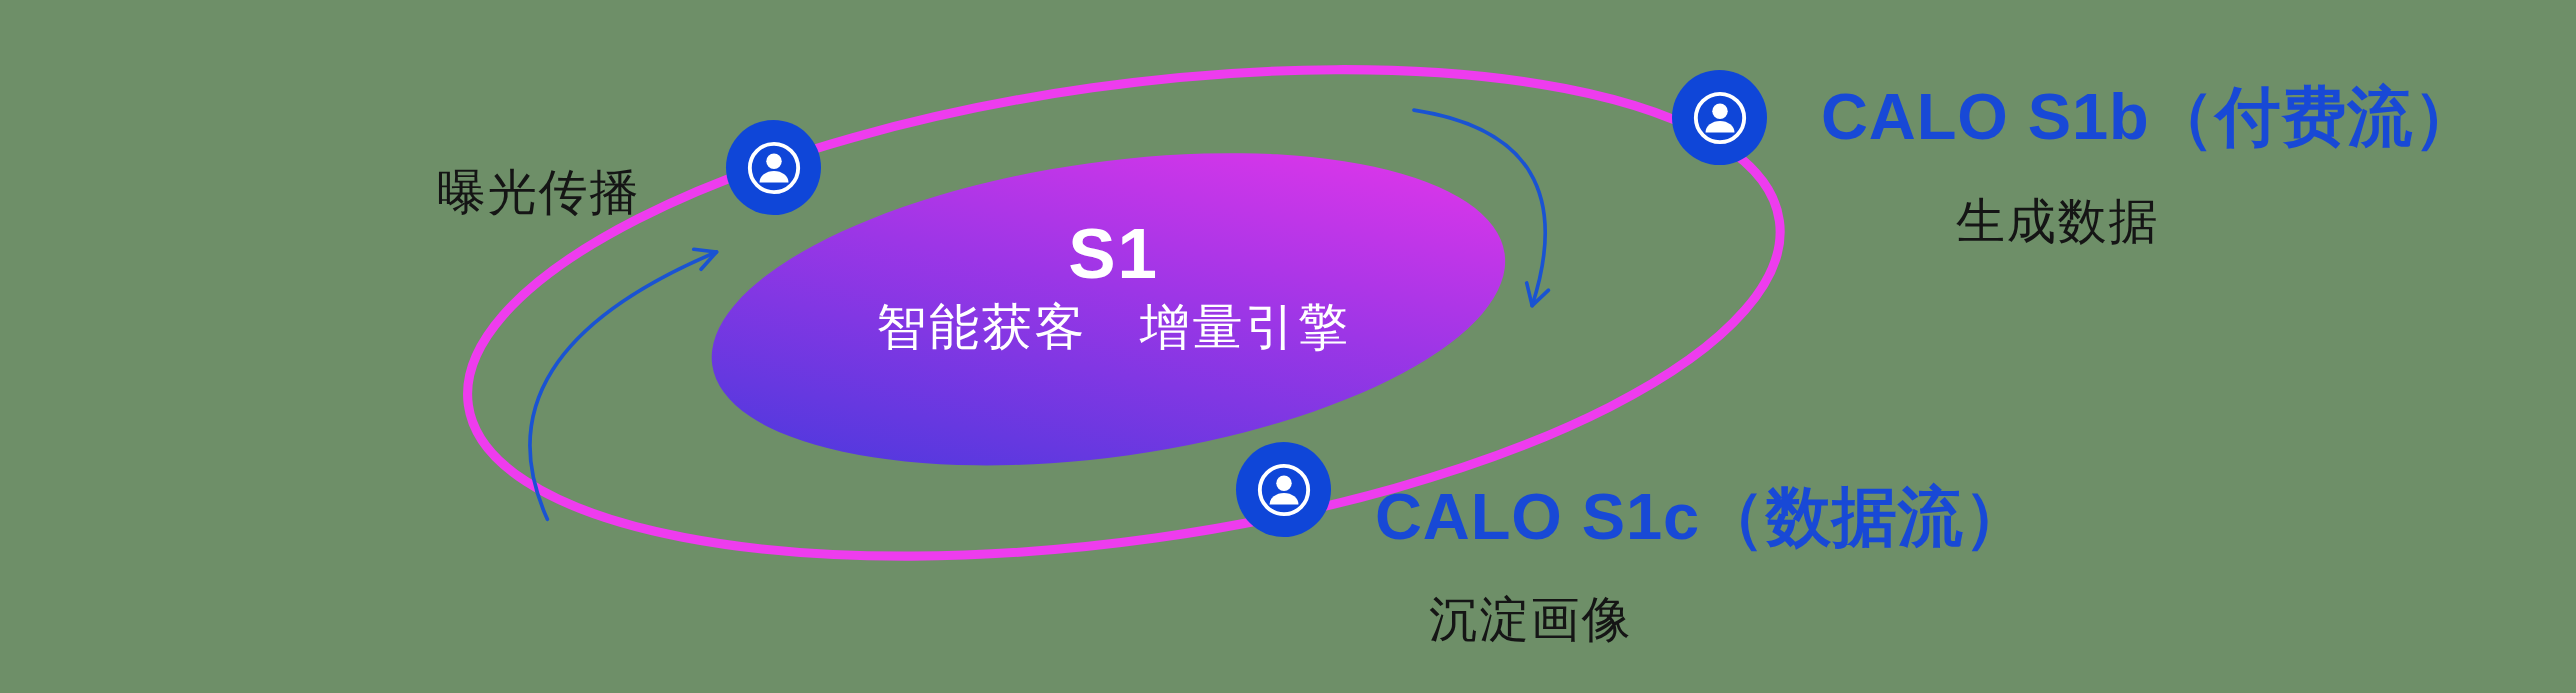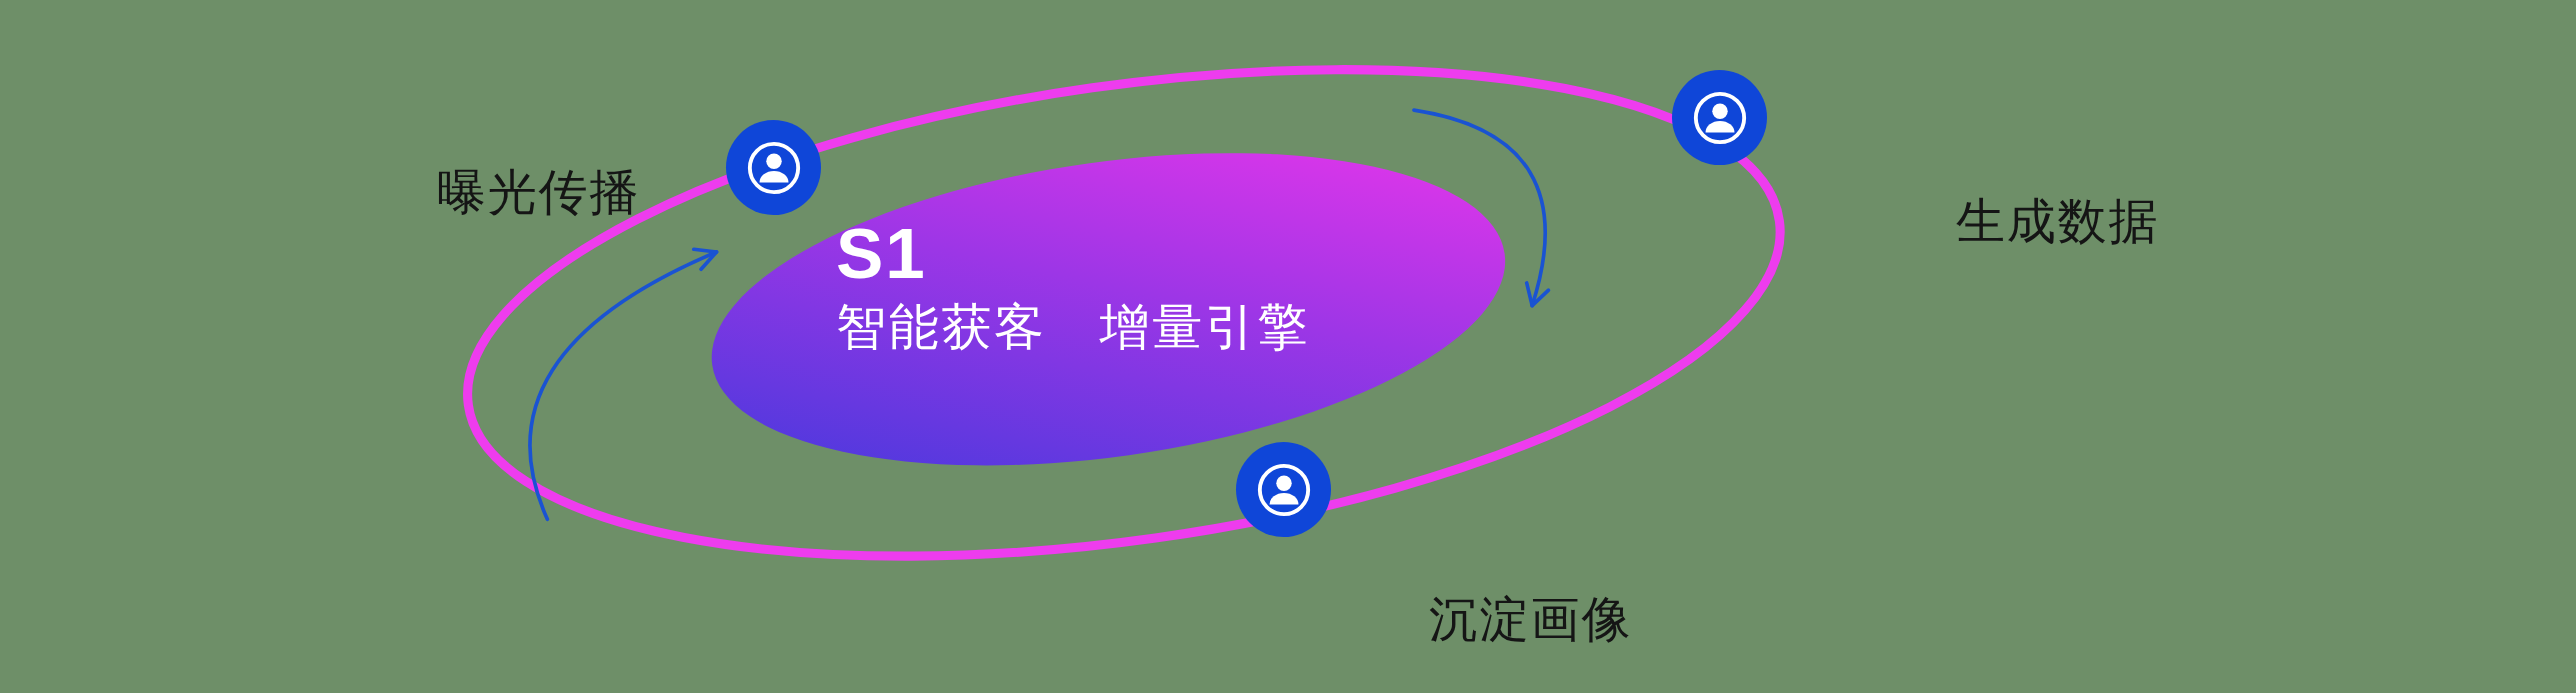--- a/index.html
+++ b/index.html
@@ -35,21 +35,21 @@
     position:absolute;color:var(--accent_blue);
     font-size:65px;font-weight:600;white-space:nowrap;letter-spacing:0.9px;
   }
   .label-sub{
     position:absolute;color:var(--text_dark);
     font-size:49px;font-weight:500;white-space:nowrap;letter-spacing:1.8px;
   }
 
   .center-text{
     position:absolute;left:836px;top:213px;width:555px;
-    text-align:left;color:var(--white);
+    text-align:center;color:var(--white);
   }
   .center-title{font-size:71px;font-weight:600;letter-spacing:1.8px}
   .center-sub{font-size:50px;font-weight:500;margin-top:0;letter-spacing:2.7px}
 
   #node-a{left:726px;top:120px}
   #node-b{left:1672px;top:70px}
   #node-c{left:1236px;top:442px}
 
   #label-a{left:45px;top:42px}
   #sublabel-a{left:437px;top:160px}
@@ -101,25 +101,27 @@
   </div>
   <div class="label-sub" id="sublabel-a">曝光传播</div>
 
   <div class="node" id="node-b">
     <svg viewBox="0 0 60 60" aria-hidden="true">
       <circle cx="30" cy="30" r="25" fill="none" stroke="#ffffff" stroke-width="4"></circle>
       <circle cx="30" cy="23" r="8" fill="#ffffff"></circle>
       <path d="M15 45 a15 12 0 0 1 30 0 z" fill="#ffffff"></path>
     </svg>
   </div>
+  <div class="label-main" id="label-b">CALO S1b（付费流）</div>
   <div class="label-sub" id="sublabel-b">生成数据</div>
 
   <div class="node" id="node-c">
     <svg viewBox="0 0 60 60" aria-hidden="true">
       <circle cx="30" cy="30" r="25" fill="none" stroke="#ffffff" stroke-width="4"></circle>
       <circle cx="30" cy="23" r="8" fill="#ffffff"></circle>
       <path d="M15 45 a15 12 0 0 1 30 0 z" fill="#ffffff"></path>
     </svg>
   </div>
+  <div class="label-main" id="label-c">CALO S1c（数据流）</div>
   <div class="label-sub" id="sublabel-c">沉淀画像</div>
 
 </div>
 
 
 </body></html>

